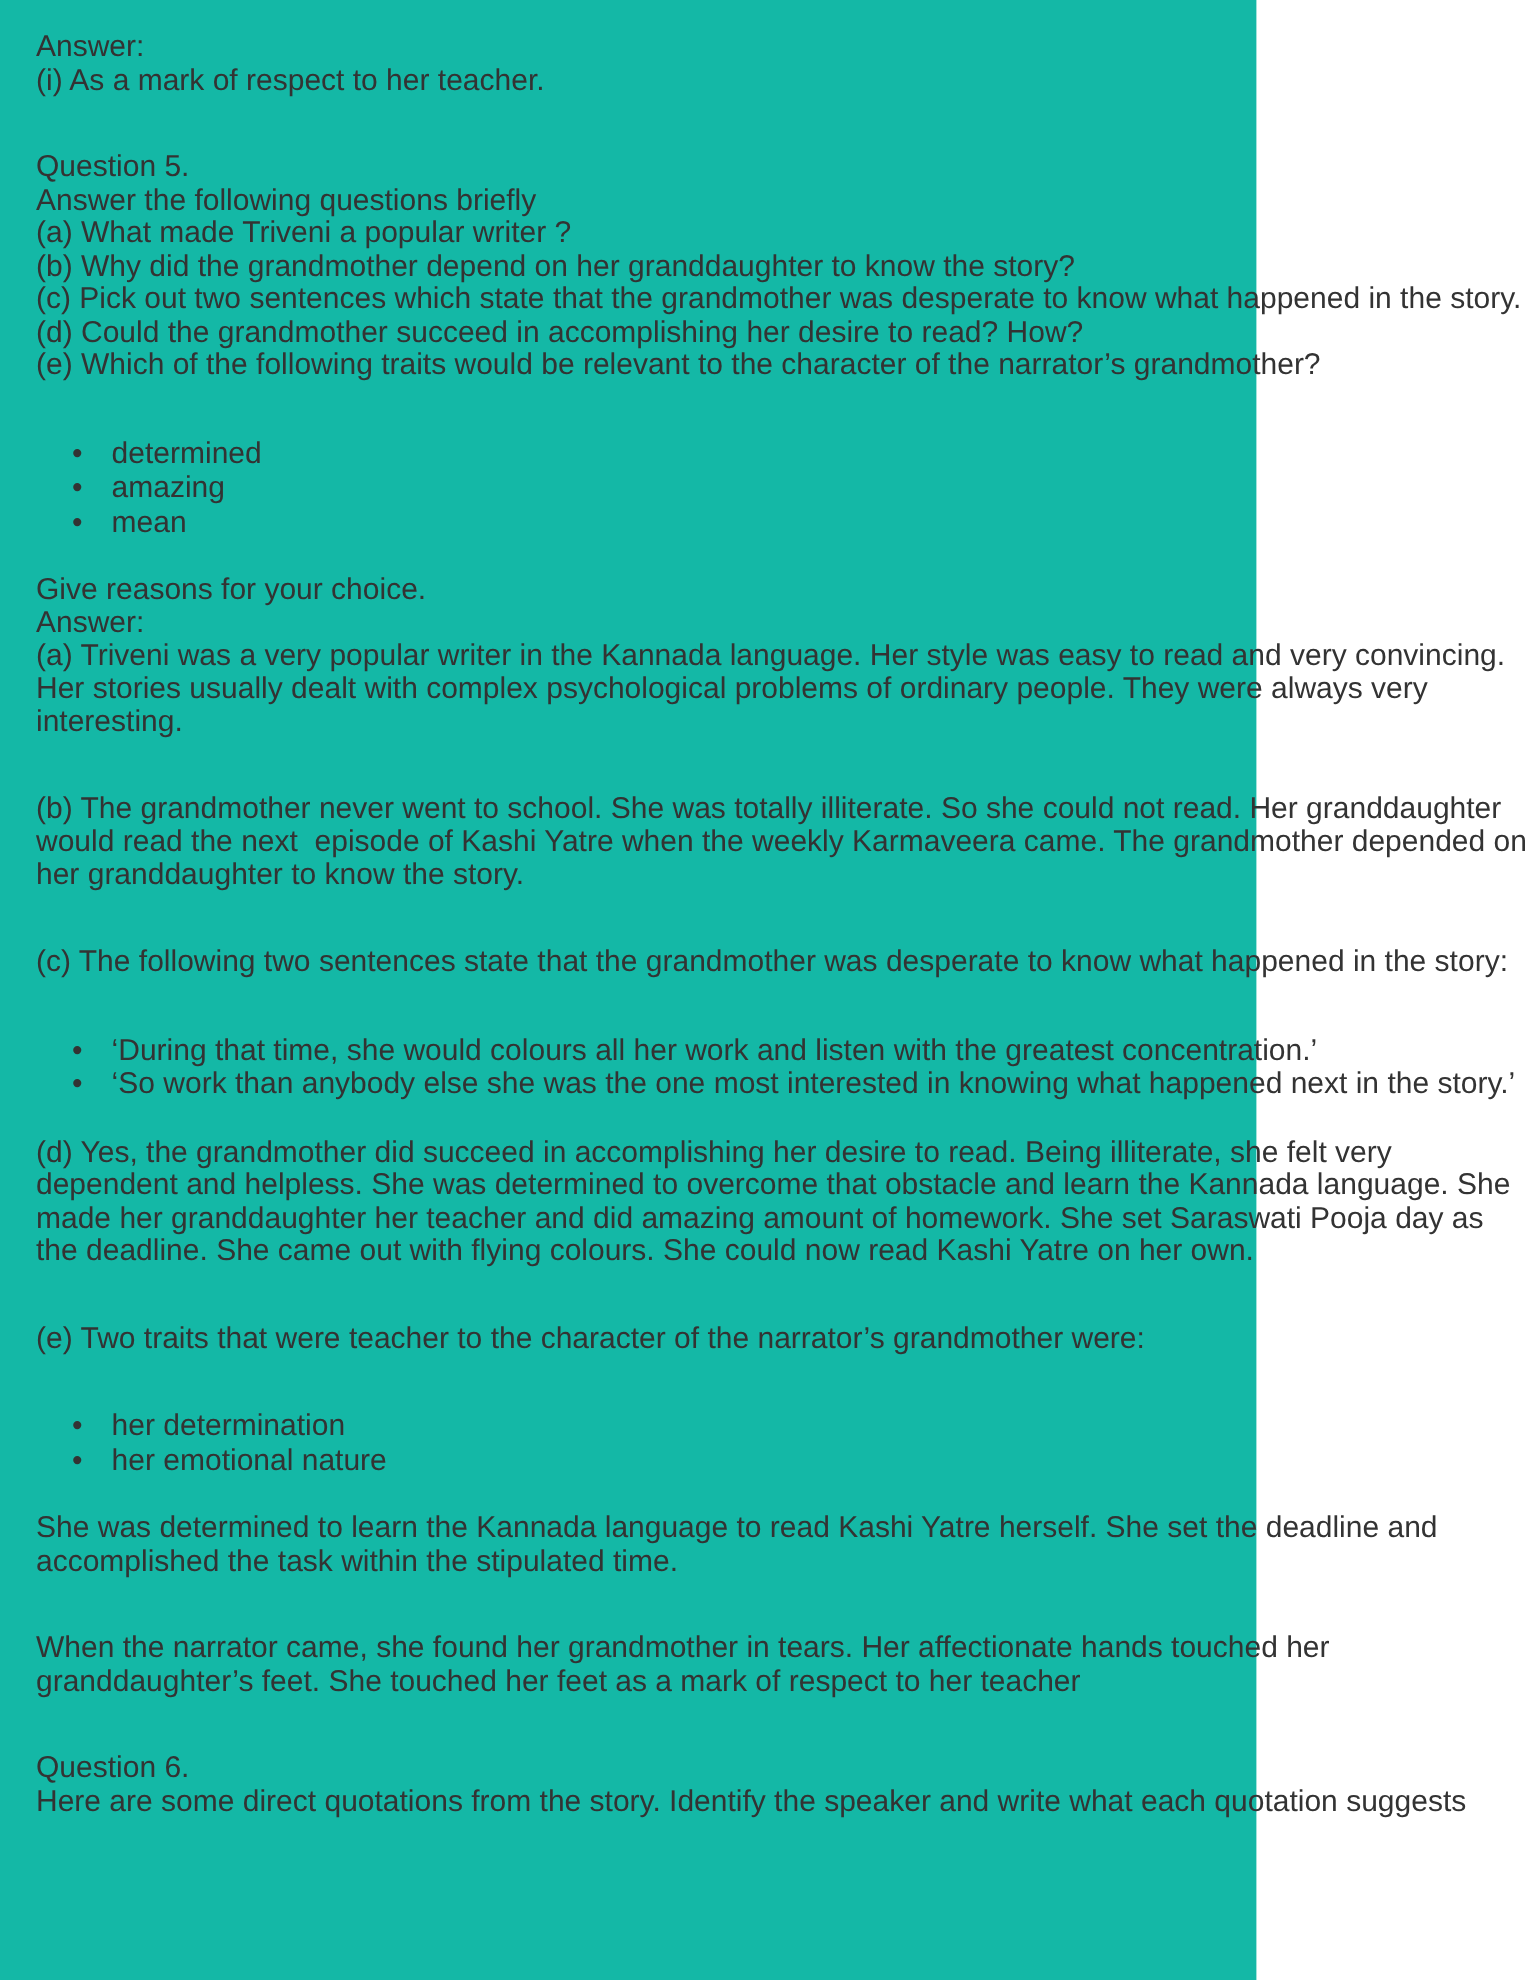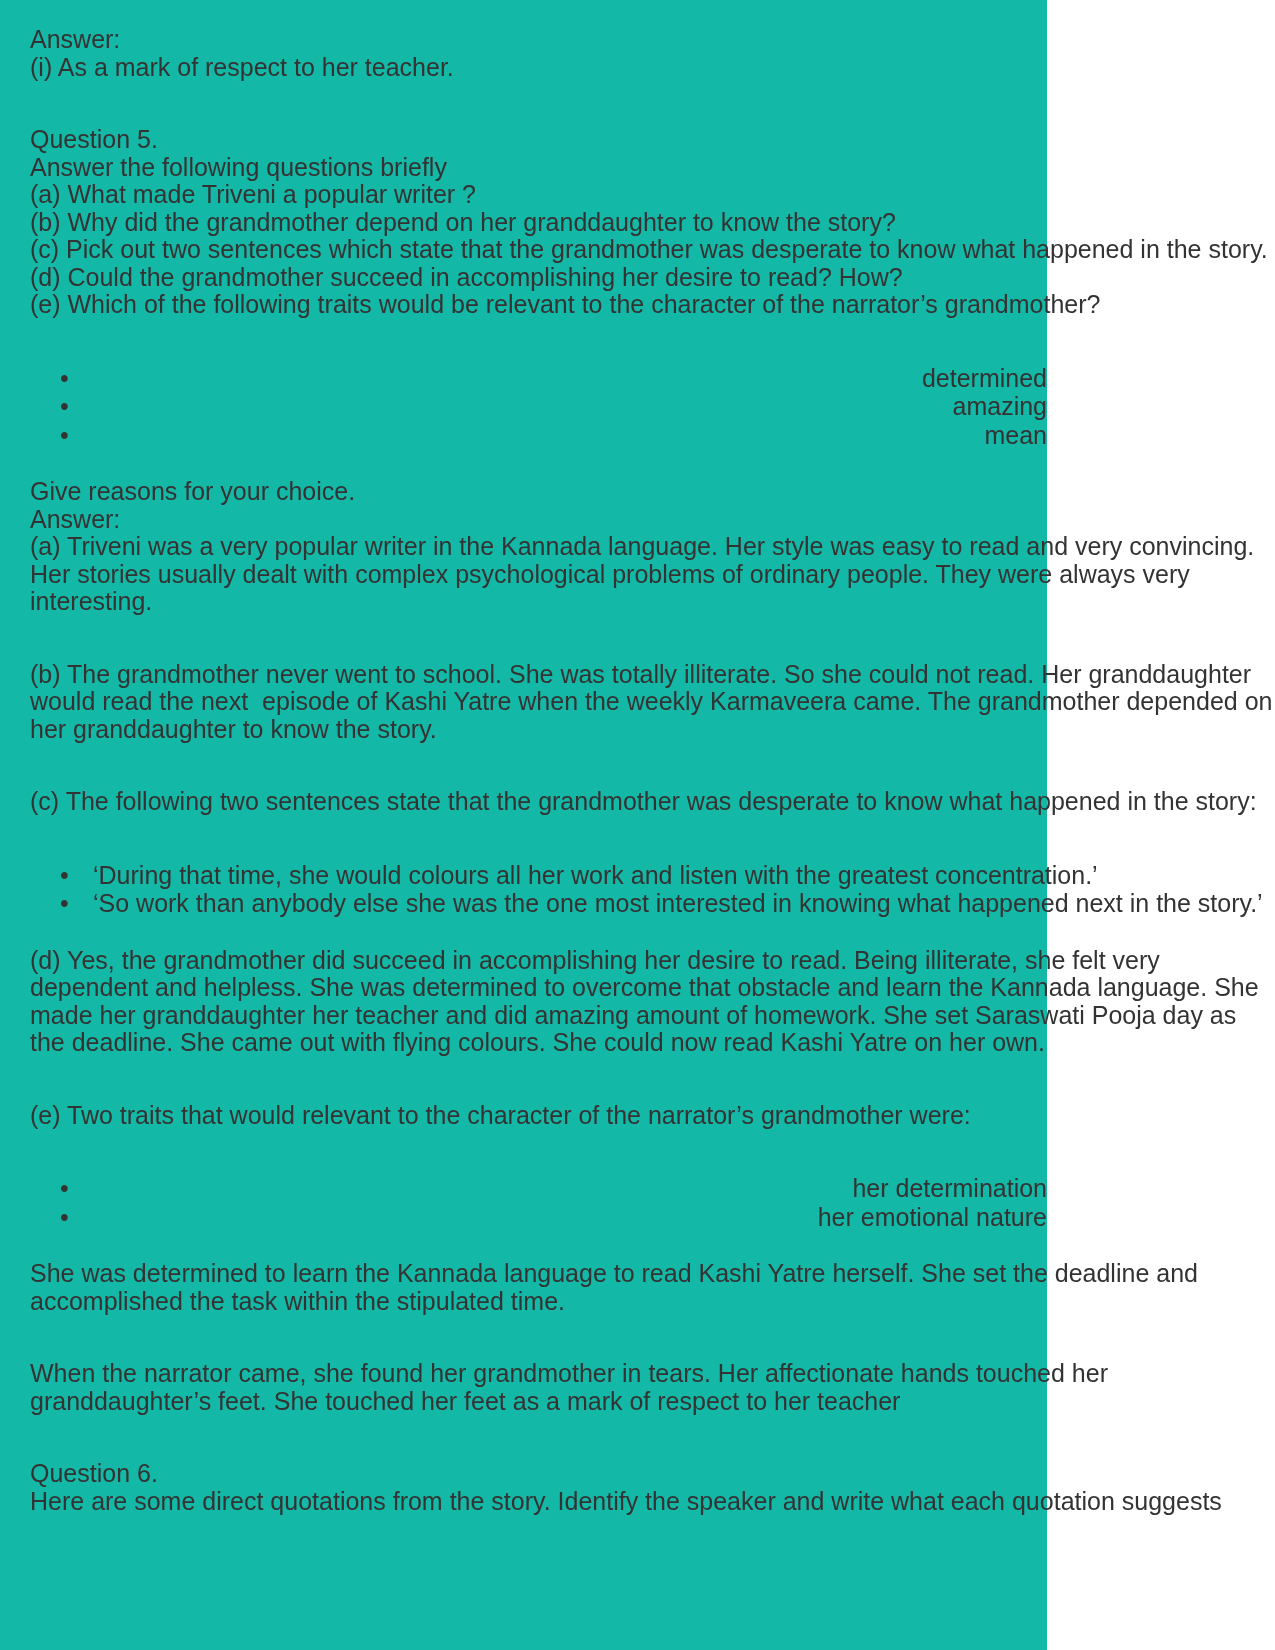--- a/index.html
+++ b/index.html
@@ -29,21 +29,20 @@
   }
   ul.block {
     margin: 6px 0 29px 0;
     padding: 0 0 0 63px;
     list-style: none;
   }
   ul.block li {
     position: relative;
     line-height: 28.5px;
     white-space: pre;
-    text-align: right;
   }
   ul.block li::before {
     content: "\2022";
     position: absolute;
     left: -33px;
     top: 0;
   }
 </style>
 </head>
 <body>
@@ -82,21 +81,21 @@
   <ul class="block">
     <li>‘During that time, she would colours all her work and listen with the greatest concentration.’</li>
     <li>‘So work than anybody else she was the one most interested in knowing what happened next in the story.’</li>
   </ul>
 
   <p class="block">(d) Yes, the grandmother did succeed in accomplishing her desire to read. Being illiterate, she felt very
 dependent and helpless. She was determined to overcome that obstacle and learn the Kannada language. She
 made her granddaughter her teacher and did amazing amount of homework. She set Saraswati Pooja day as
 the deadline. She came out with flying colours. She could now read Kashi Yatre on her own.</p>
 
-  <p class="block">(e) Two traits that would relevant to the character of the narrator’s grandmother were:</p>
+  <p class="block">(e) Two traits that were teacher to the character of the narrator’s grandmother were:</p>
 
   <ul class="block">
     <li>her determination</li>
     <li>her emotional nature</li>
   </ul>
 
   <p class="block">She was determined to learn the Kannada language to read Kashi Yatre herself. She set the deadline and
 accomplished the task within the stipulated time.</p>
 
   <p class="block">When the narrator came, she found her grandmother in tears. Her affectionate hands touched her

